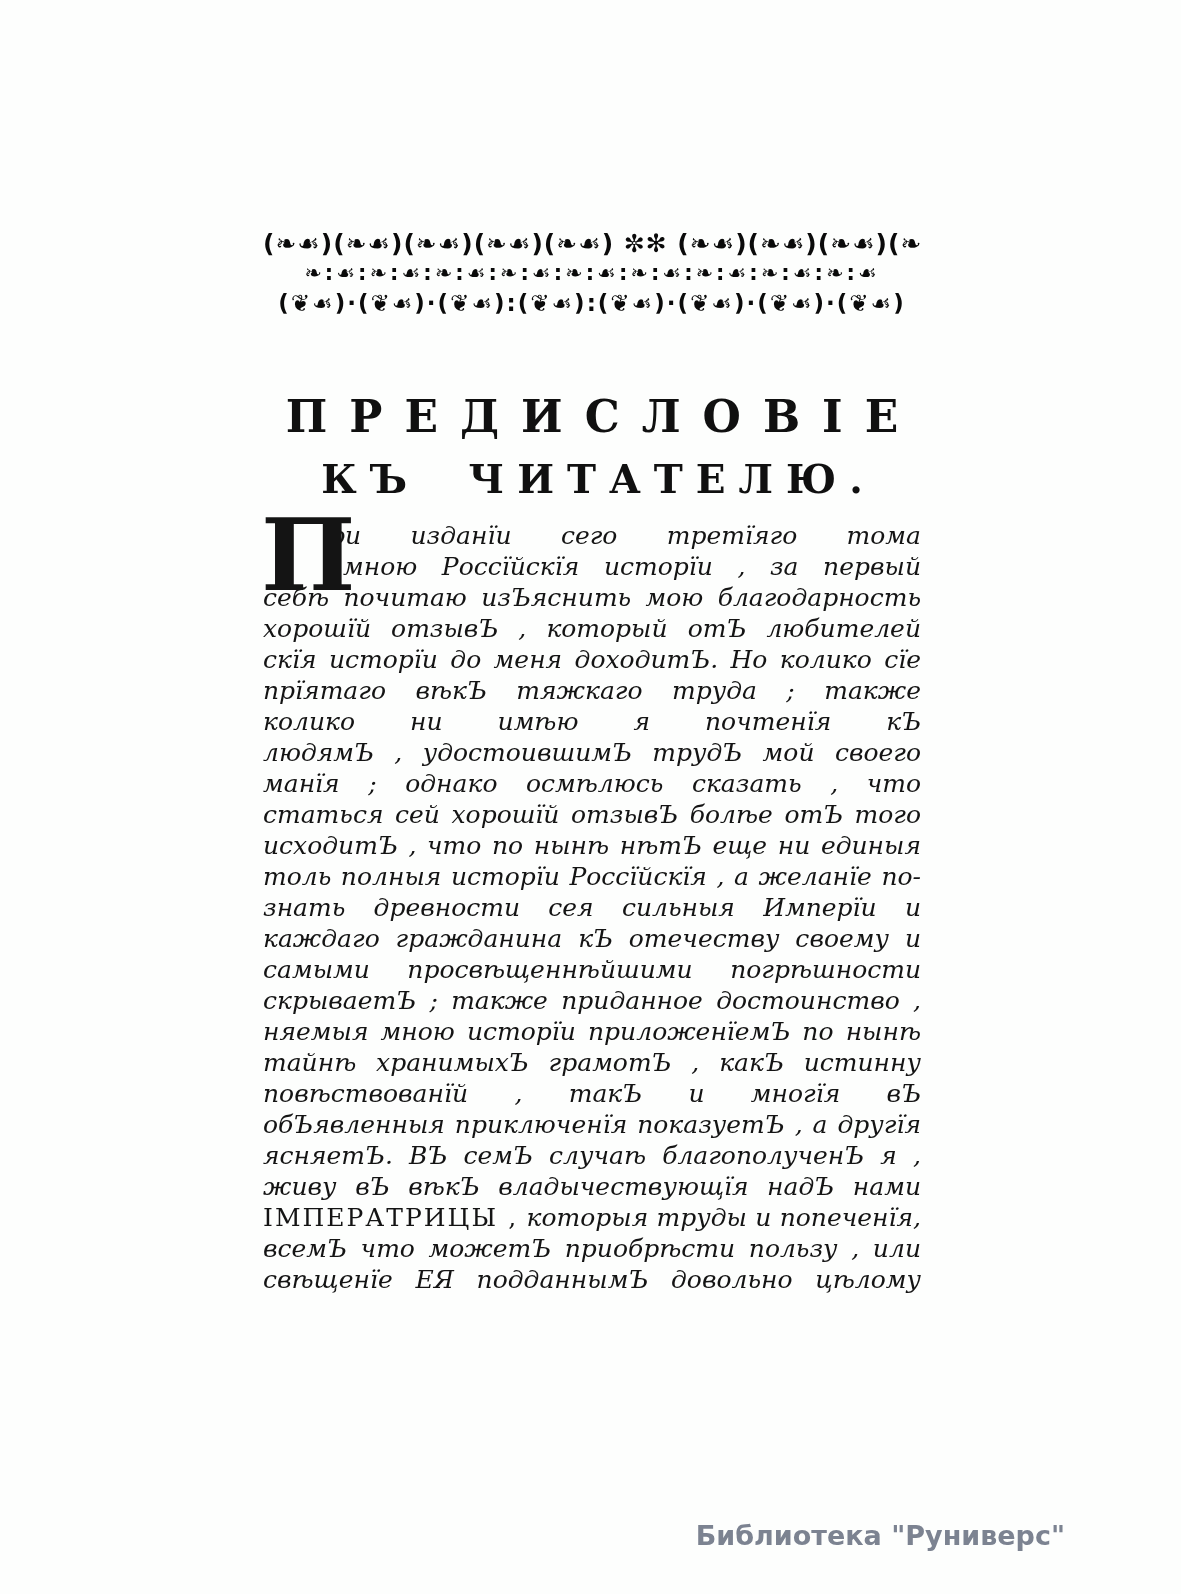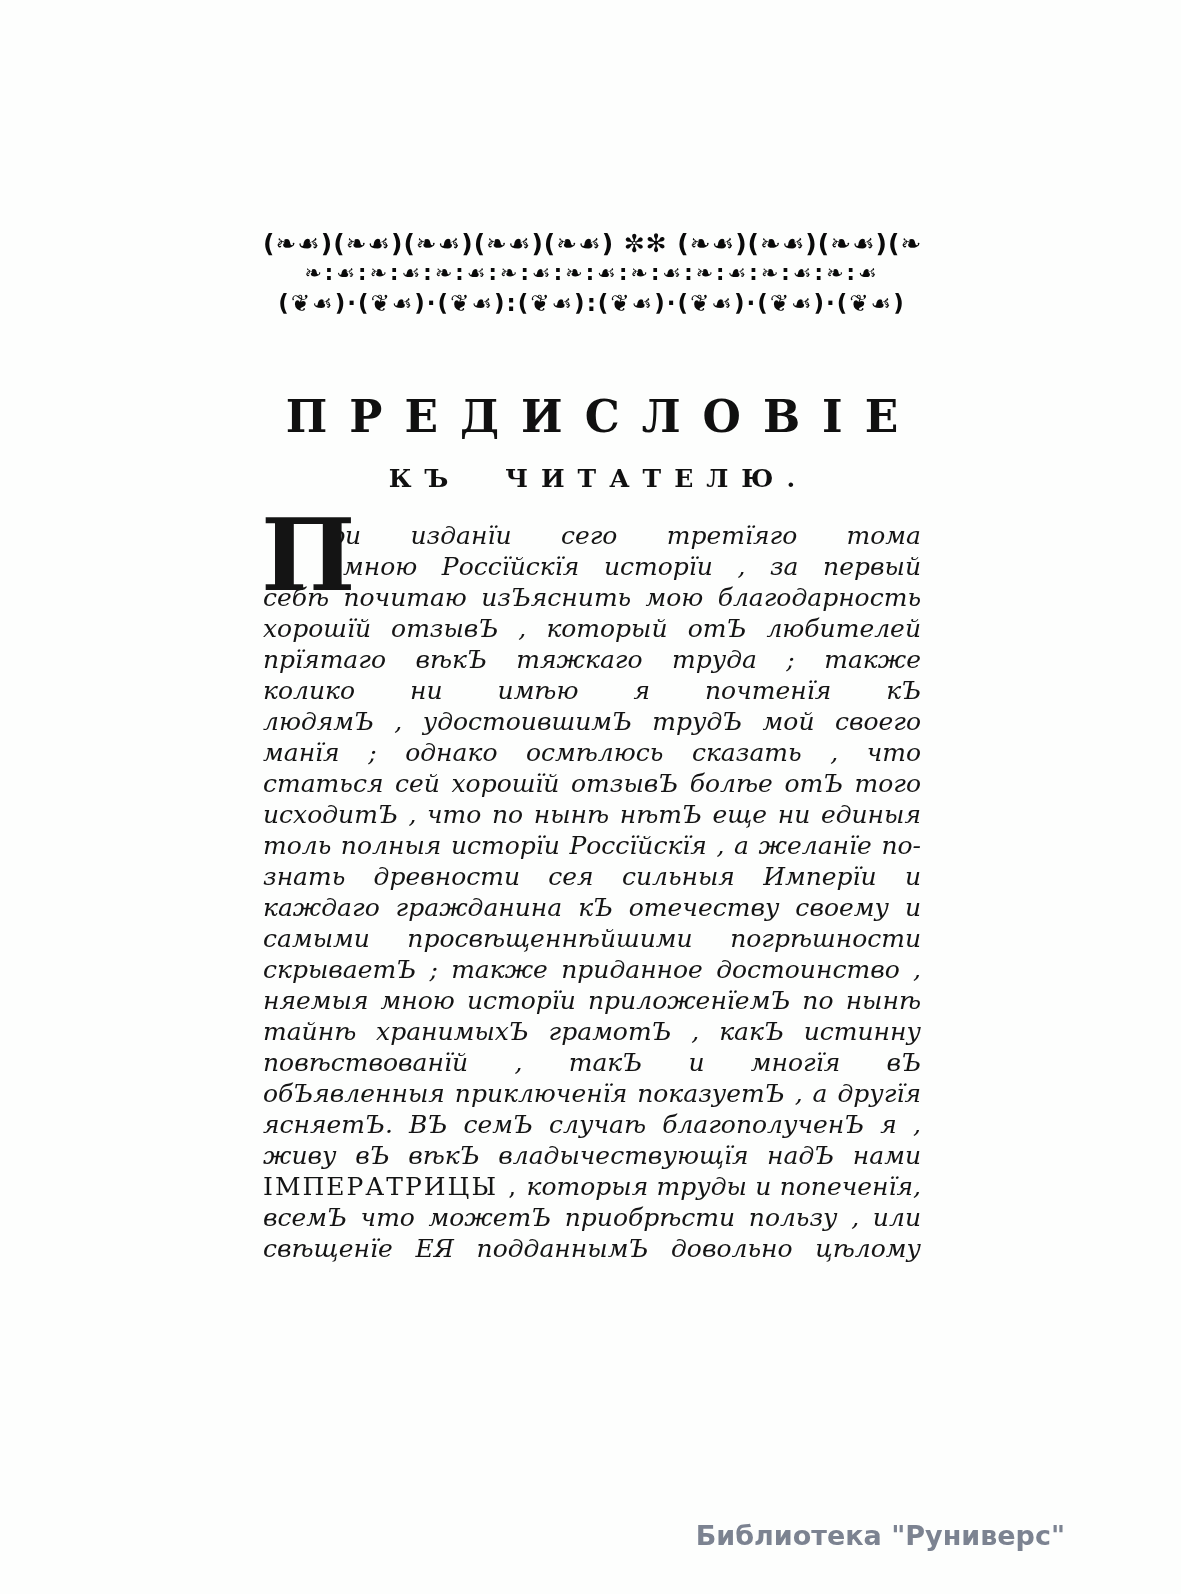--- a/index.html
+++ b/index.html
@@ -17,21 +17,21 @@
   .orn-row.r2 { font-size:21px; line-height:29px; letter-spacing:3px; }
   .orn-row.r3 { font-size:23px; line-height:30px; letter-spacing:2px; }
 
   .title {
     margin-top:74px; text-align:center;
     font-size:44px; line-height:50px; letter-spacing:22px; text-indent:22px;
     font-weight:bold; white-space:nowrap; color:#101010;
   }
   .subtitle {
     margin-top:20px; text-align:center;
-    font-size:25px; line-height:34px; letter-spacing:13px; text-indent:13px;
+    font-size:39px; line-height:34px; letter-spacing:13px; text-indent:13px;
     font-weight:bold; word-spacing:22px; white-space:nowrap; color:#101010;
   }
 
   .body { position:relative; margin-top:24px; font-style:italic; font-size:25px; }
   .dropcap {
     position:absolute; left:-2px; top:-8px;
     font-style:normal; font-weight:bold;
     font-size:100px; line-height:86px; letter-spacing:0;
   }
   .bline {
@@ -68,20 +68,21 @@
 
     <div class="title">ПРЕДИСЛОВІЕ</div>
     <div class="subtitle">КЪ ЧИТАТЕЛЮ.</div>
 
     <div class="body">
       <span class="dropcap">П</span>
       <div class="bline ind1">ри изданїи сего третїяго тома сочиняемыя</div>
       <div class="bline ind2">мною Россїйскїя исторїи , за первый долгЪ</div>
       <div class="bline">себѣ почитаю изЪяснить мою благодарность за</div>
       <div class="bline">хорошїй отзывЪ , который отЪ любителей Россїй-</div>
+      <div class="bline">скїя исторїи до меня доходитЪ. Но колико сїе</div>
       <div class="bline">прїятаго вѣкЪ тяжкаго труда ; также</div>
       <div class="bline">колико ни имѣю я почтенїя кЪ просвѣщеннымЪ</div>
       <div class="bline">людямЪ , удостоившимЪ трудЪ мой своего вни-</div>
       <div class="bline">манїя ; однако осмѣлюсь сказать , что можетЪ</div>
       <div class="bline">статься сей хорошїй отзывЪ болѣе отЪ того про-</div>
       <div class="bline">исходитЪ , что по нынѣ нѣтЪ еще ни единыя</div>
       <div class="bline">толь полныя исторїи Россїйскїя , а желанїе по-</div>
       <div class="bline">знать древности сея сильныя Имперїи и любовь</div>
       <div class="bline">каждаго гражданина кЪ отечеству своему и предЪ</div>
       <div class="bline">самыми просвѣщеннѣйшими погрѣшности мои</div>

